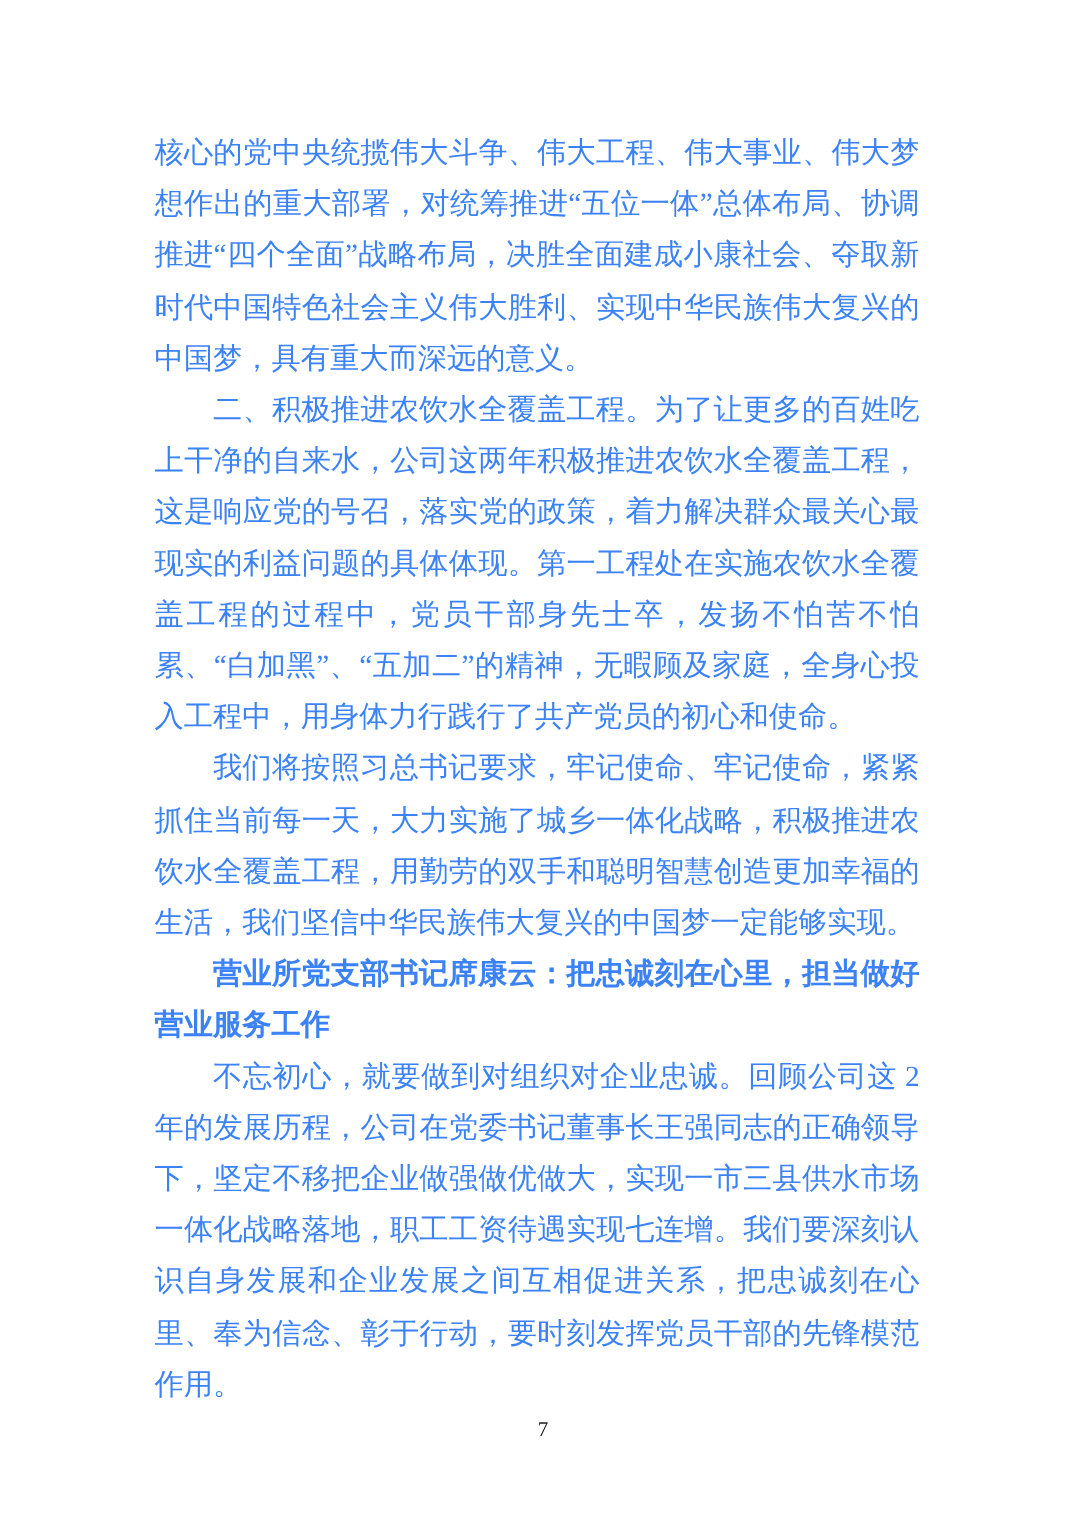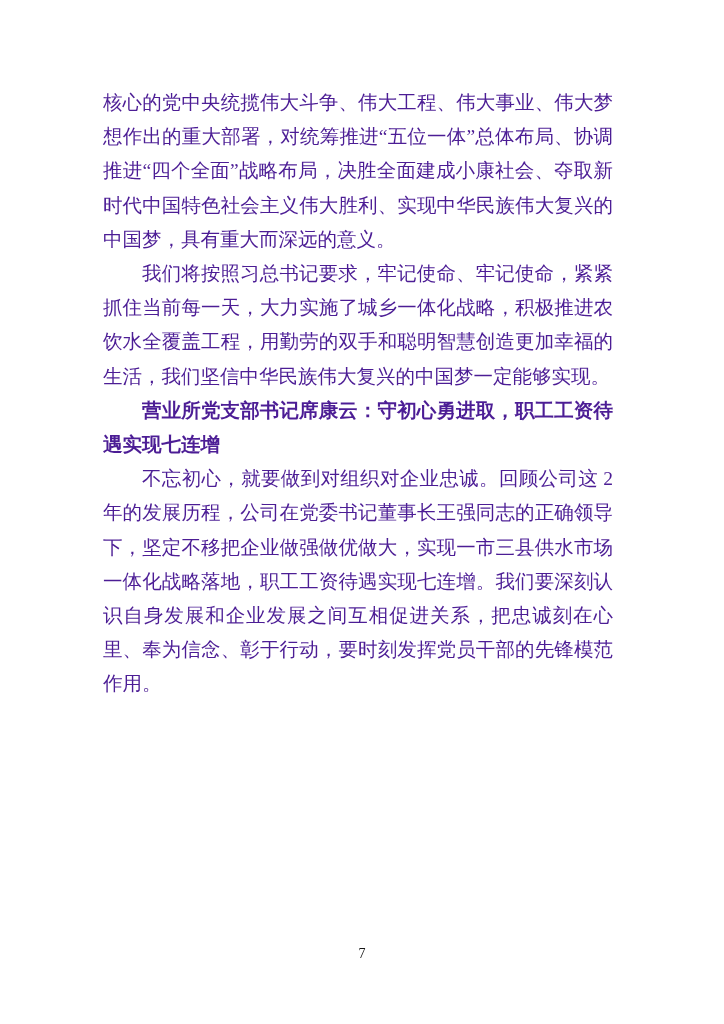--- a/index.html
+++ b/index.html
@@ -23,21 +23,21 @@
     position: absolute;
     left: 103px;
     top: 86px;
     width: 510px;
   }
   .para {
     margin: 0;
     padding: 0;
     font-size: 19.5px;
     line-height: 34.2px;
-    color: #4c1d95;
+    color: #3b82f6;
     text-align: justify;
     text-indent: 2em;
     word-break: normal;
     letter-spacing: 0;
   }
   .para.continuation {
     text-indent: 0;
   }
   .para.heading {
     font-weight: bold;
@@ -52,18 +52,19 @@
     line-height: 18px;
     color: #161616;
   }
 </style>
 </head>
 <body>
 
 <div class="page">
   <div class="doc-body">
     <p class="para continuation">核心的党中央统揽伟大斗争、伟大工程、伟大事业、伟大梦想作出的重大部署，对统筹推进“五位一体”总体布局、协调推进“四个全面”战略布局，决胜全面建成小康社会、夺取新时代中国特色社会主义伟大胜利、实现中华民族伟大复兴的中国梦，具有重大而深远的意义。</p>
+    <p class="para">二、积极推进农饮水全覆盖工程。为了让更多的百姓吃上干净的自来水，公司这两年积极推进农饮水全覆盖工程，这是响应党的号召，落实党的政策，着力解决群众最关心最现实的利益问题的具体体现。第一工程处在实施农饮水全覆盖工程的过程中，党员干部身先士卒，发扬不怕苦不怕累、“白加黑”、“五加二”的精神，无暇顾及家庭，全身心投入工程中，用身体力行践行了共产党员的初心和使命。</p>
     <p class="para">我们将按照习总书记要求，牢记使命、牢记使命，紧紧抓住当前每一天，大力实施了城乡一体化战略，积极推进农饮水全覆盖工程，用勤劳的双手和聪明智慧创造更加幸福的生活，我们坚信中华民族伟大复兴的中国梦一定能够实现。</p>
-    <p class="para heading">营业所党支部书记席康云：守初心勇进取，职工工资待遇实现七连增</p>
+    <p class="para heading">营业所党支部书记席康云：把忠诚刻在心里，担当做好营业服务工作</p>
     <p class="para">不忘初心，就要做到对组织对企业忠诚。回顾公司这 2 年的发展历程，公司在党委书记董事长王强同志的正确领导下，坚定不移把企业做强做优做大，实现一市三县供水市场一体化战略落地，职工工资待遇实现七连增。我们要深刻认识自身发展和企业发展之间互相促进关系，把忠诚刻在心里、奉为信念、彰于行动，要时刻发挥党员干部的先锋模范作用。</p>
   </div>
   <div class="page-footer">7</div>
 </div>
 
 </body></html>

